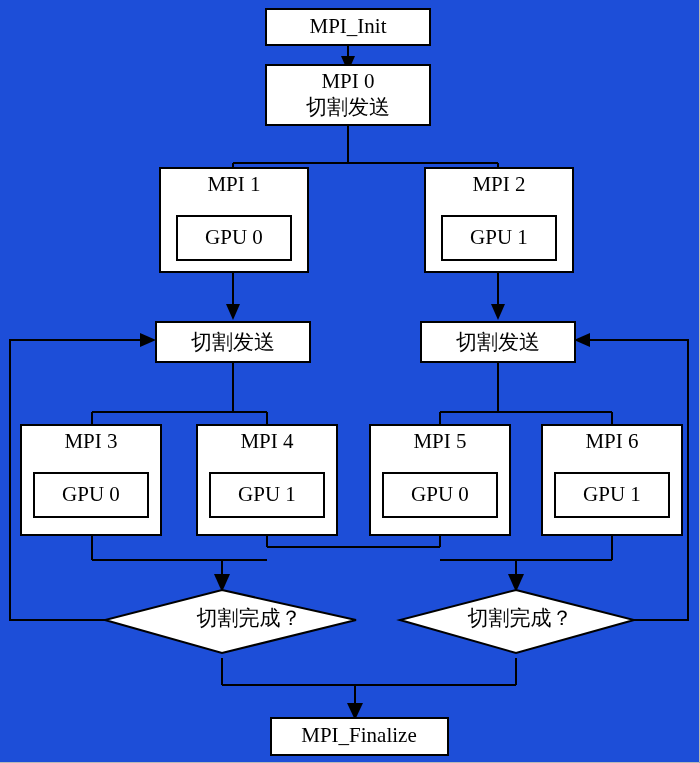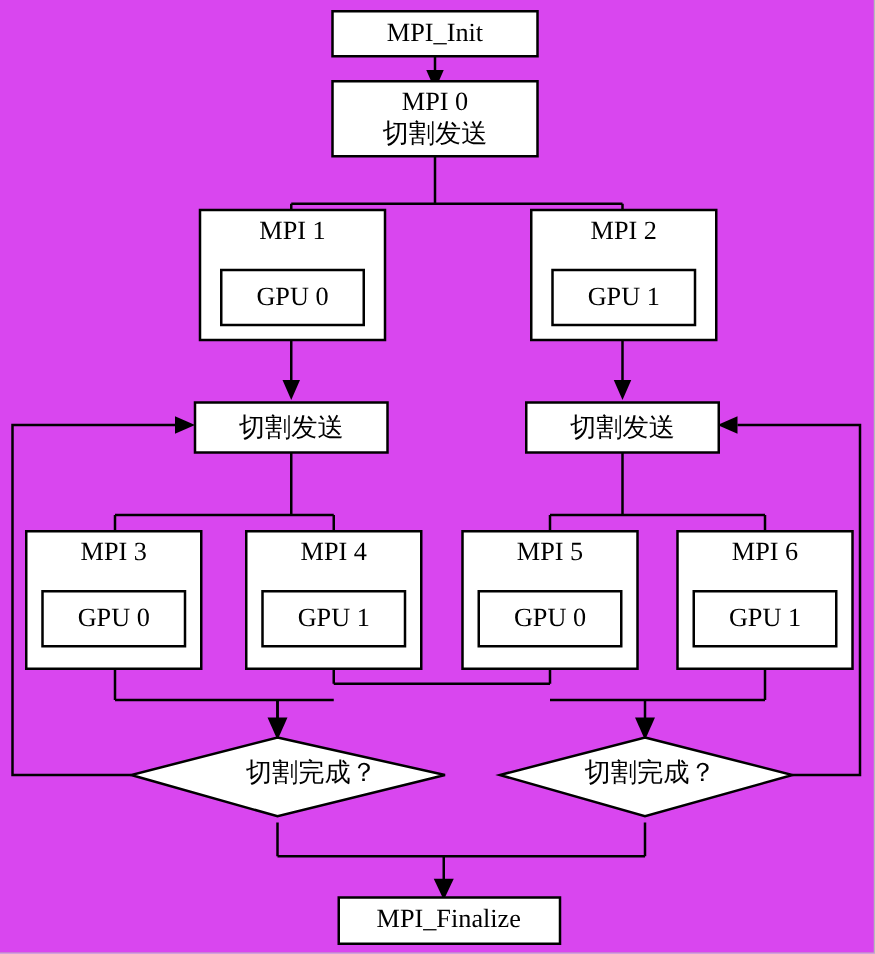--- a/index.html
+++ b/index.html
@@ -4,21 +4,21 @@
 <style>
   html, body {
     margin: 0;
     padding: 0;
     background: #ffffff;
   }
   #canvas {
     position: relative;
     width: 700px;
     height: 763px;
-    background: #d946ef;
+    background: #1d4ed8;
     font-family: "Liberation Serif", "DejaVu Serif", serif;
     overflow: hidden;
   }
   #diagram-svg {
     position: absolute;
     left: 0;
     top: 0;
     width: 700px;
     height: 763px;
   }

